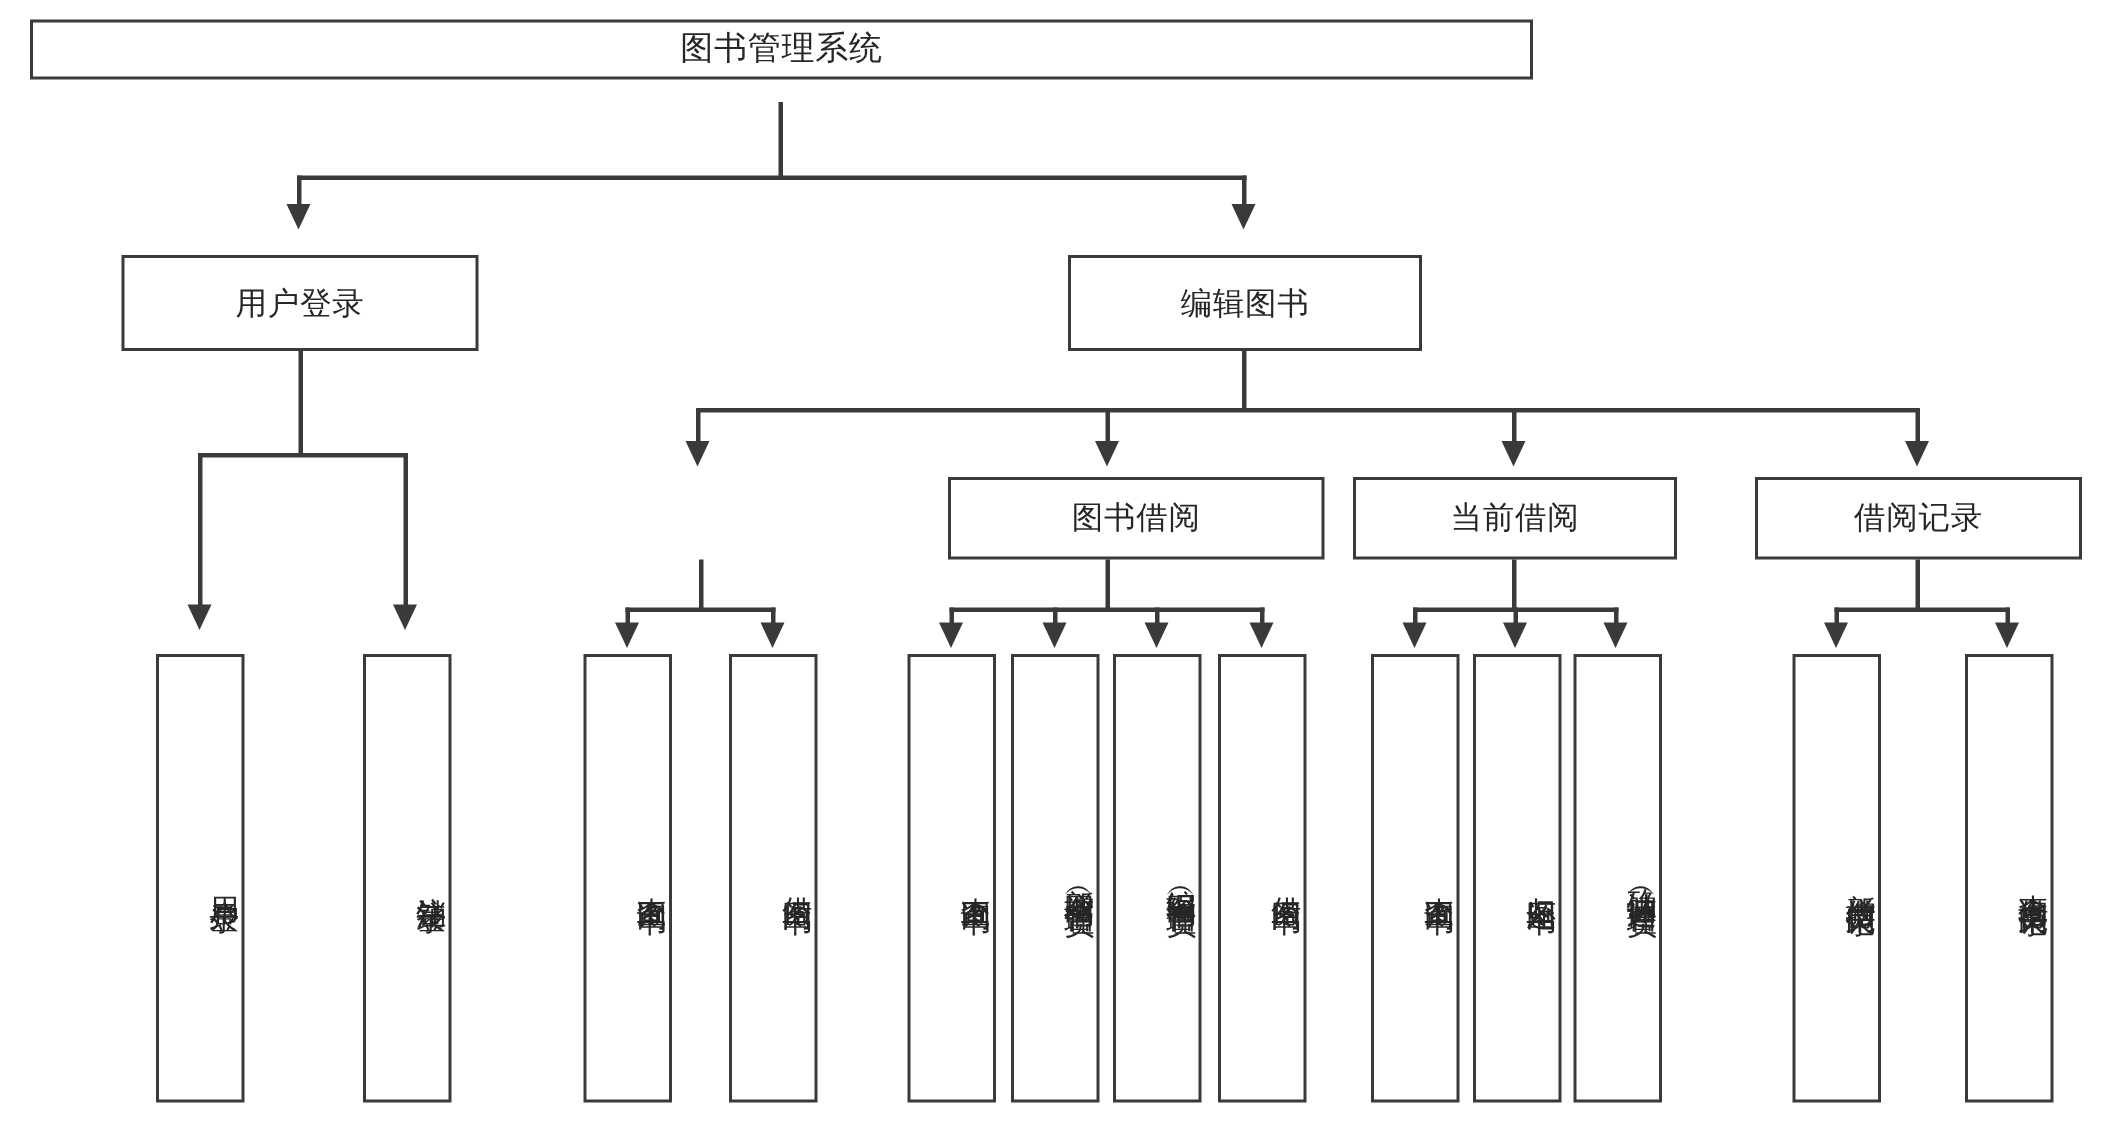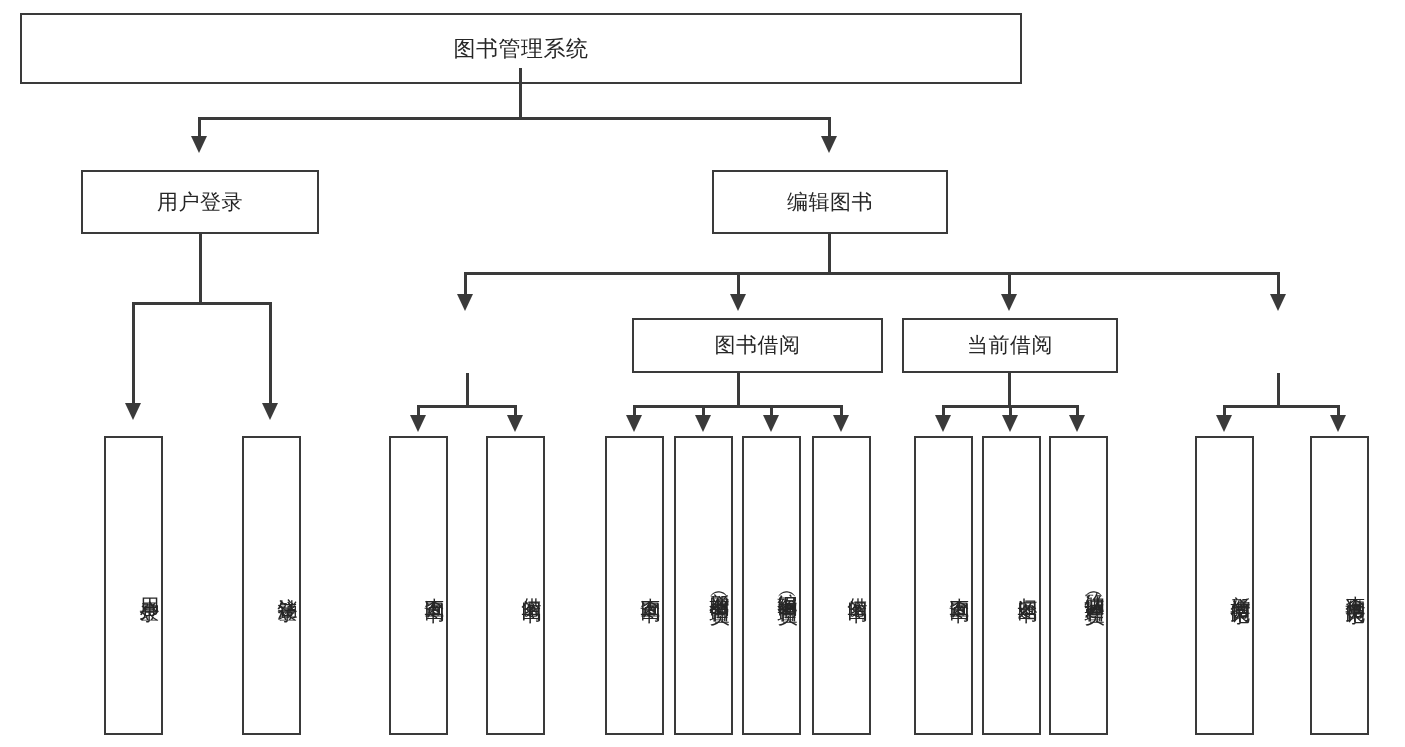--- a/index.html
+++ b/index.html
@@ -71,21 +71,21 @@
     color: #b9b9b9;
     white-space: nowrap;
     letter-spacing: 0.5px;
   }
 </style>
 </head>
 <body>
 
 <div id="canvas">
 
-  <div class="node h" id="root-node" style="left:20px; top:13px; width:1002px; height:71px;">
+  <div class="node h" id="root-node" style="left:20px; top:13px; width:1002px; height:40px;">
     <span>图书管理系统</span>
   </div>
 
   <div class="link vert" style="left:519px; top:68px; width:3px; height:51px;"></div>
 
   <div class="link horz" style="left:198px; top:117px; width:633px; height:3px;"></div>
 
   <div class="link vert" style="left:198px; top:117px; width:3px; height:22px;"></div>
   <div class="link vert" style="left:828px; top:117px; width:3px; height:22px;"></div>
   <div class="arrow" style="left:191px; top:136px;"></div>
@@ -115,20 +115,23 @@
   <div class="arrow" style="left:730px; top:294px;"></div>
   <div class="arrow" style="left:1001px; top:294px;"></div>
   <div class="arrow" style="left:1270px; top:294px;"></div>
 
   <div class="node h" style="left:632px; top:318px; width:251px; height:55px;">
     <span>图书借阅</span>
   </div>
   <div class="node h" style="left:902px; top:318px; width:216px; height:55px;">
     <span>当前借阅</span>
   </div>
+  <div class="node h" style="left:1170px; top:318px; width:218px; height:55px;">
+    <span>借阅记录</span>
+  </div>
 
   <div class="link vert" style="left:466px; top:373px; width:3px; height:35px;"></div>
   <div class="link horz" style="left:417px; top:405px; width:100px; height:3px;"></div>
   <div class="link vert" style="left:417px; top:405px; width:3px; height:12px;"></div>
   <div class="link vert" style="left:514px; top:405px; width:3px; height:12px;"></div>
   <div class="arrow" style="left:410px; top:415px;"></div>
   <div class="arrow" style="left:507px; top:415px;"></div>
 
   <div class="link vert" style="left:737px; top:373px; width:3px; height:35px;"></div>
   <div class="link horz" style="left:633px; top:405px; width:210px; height:3px;"></div>

